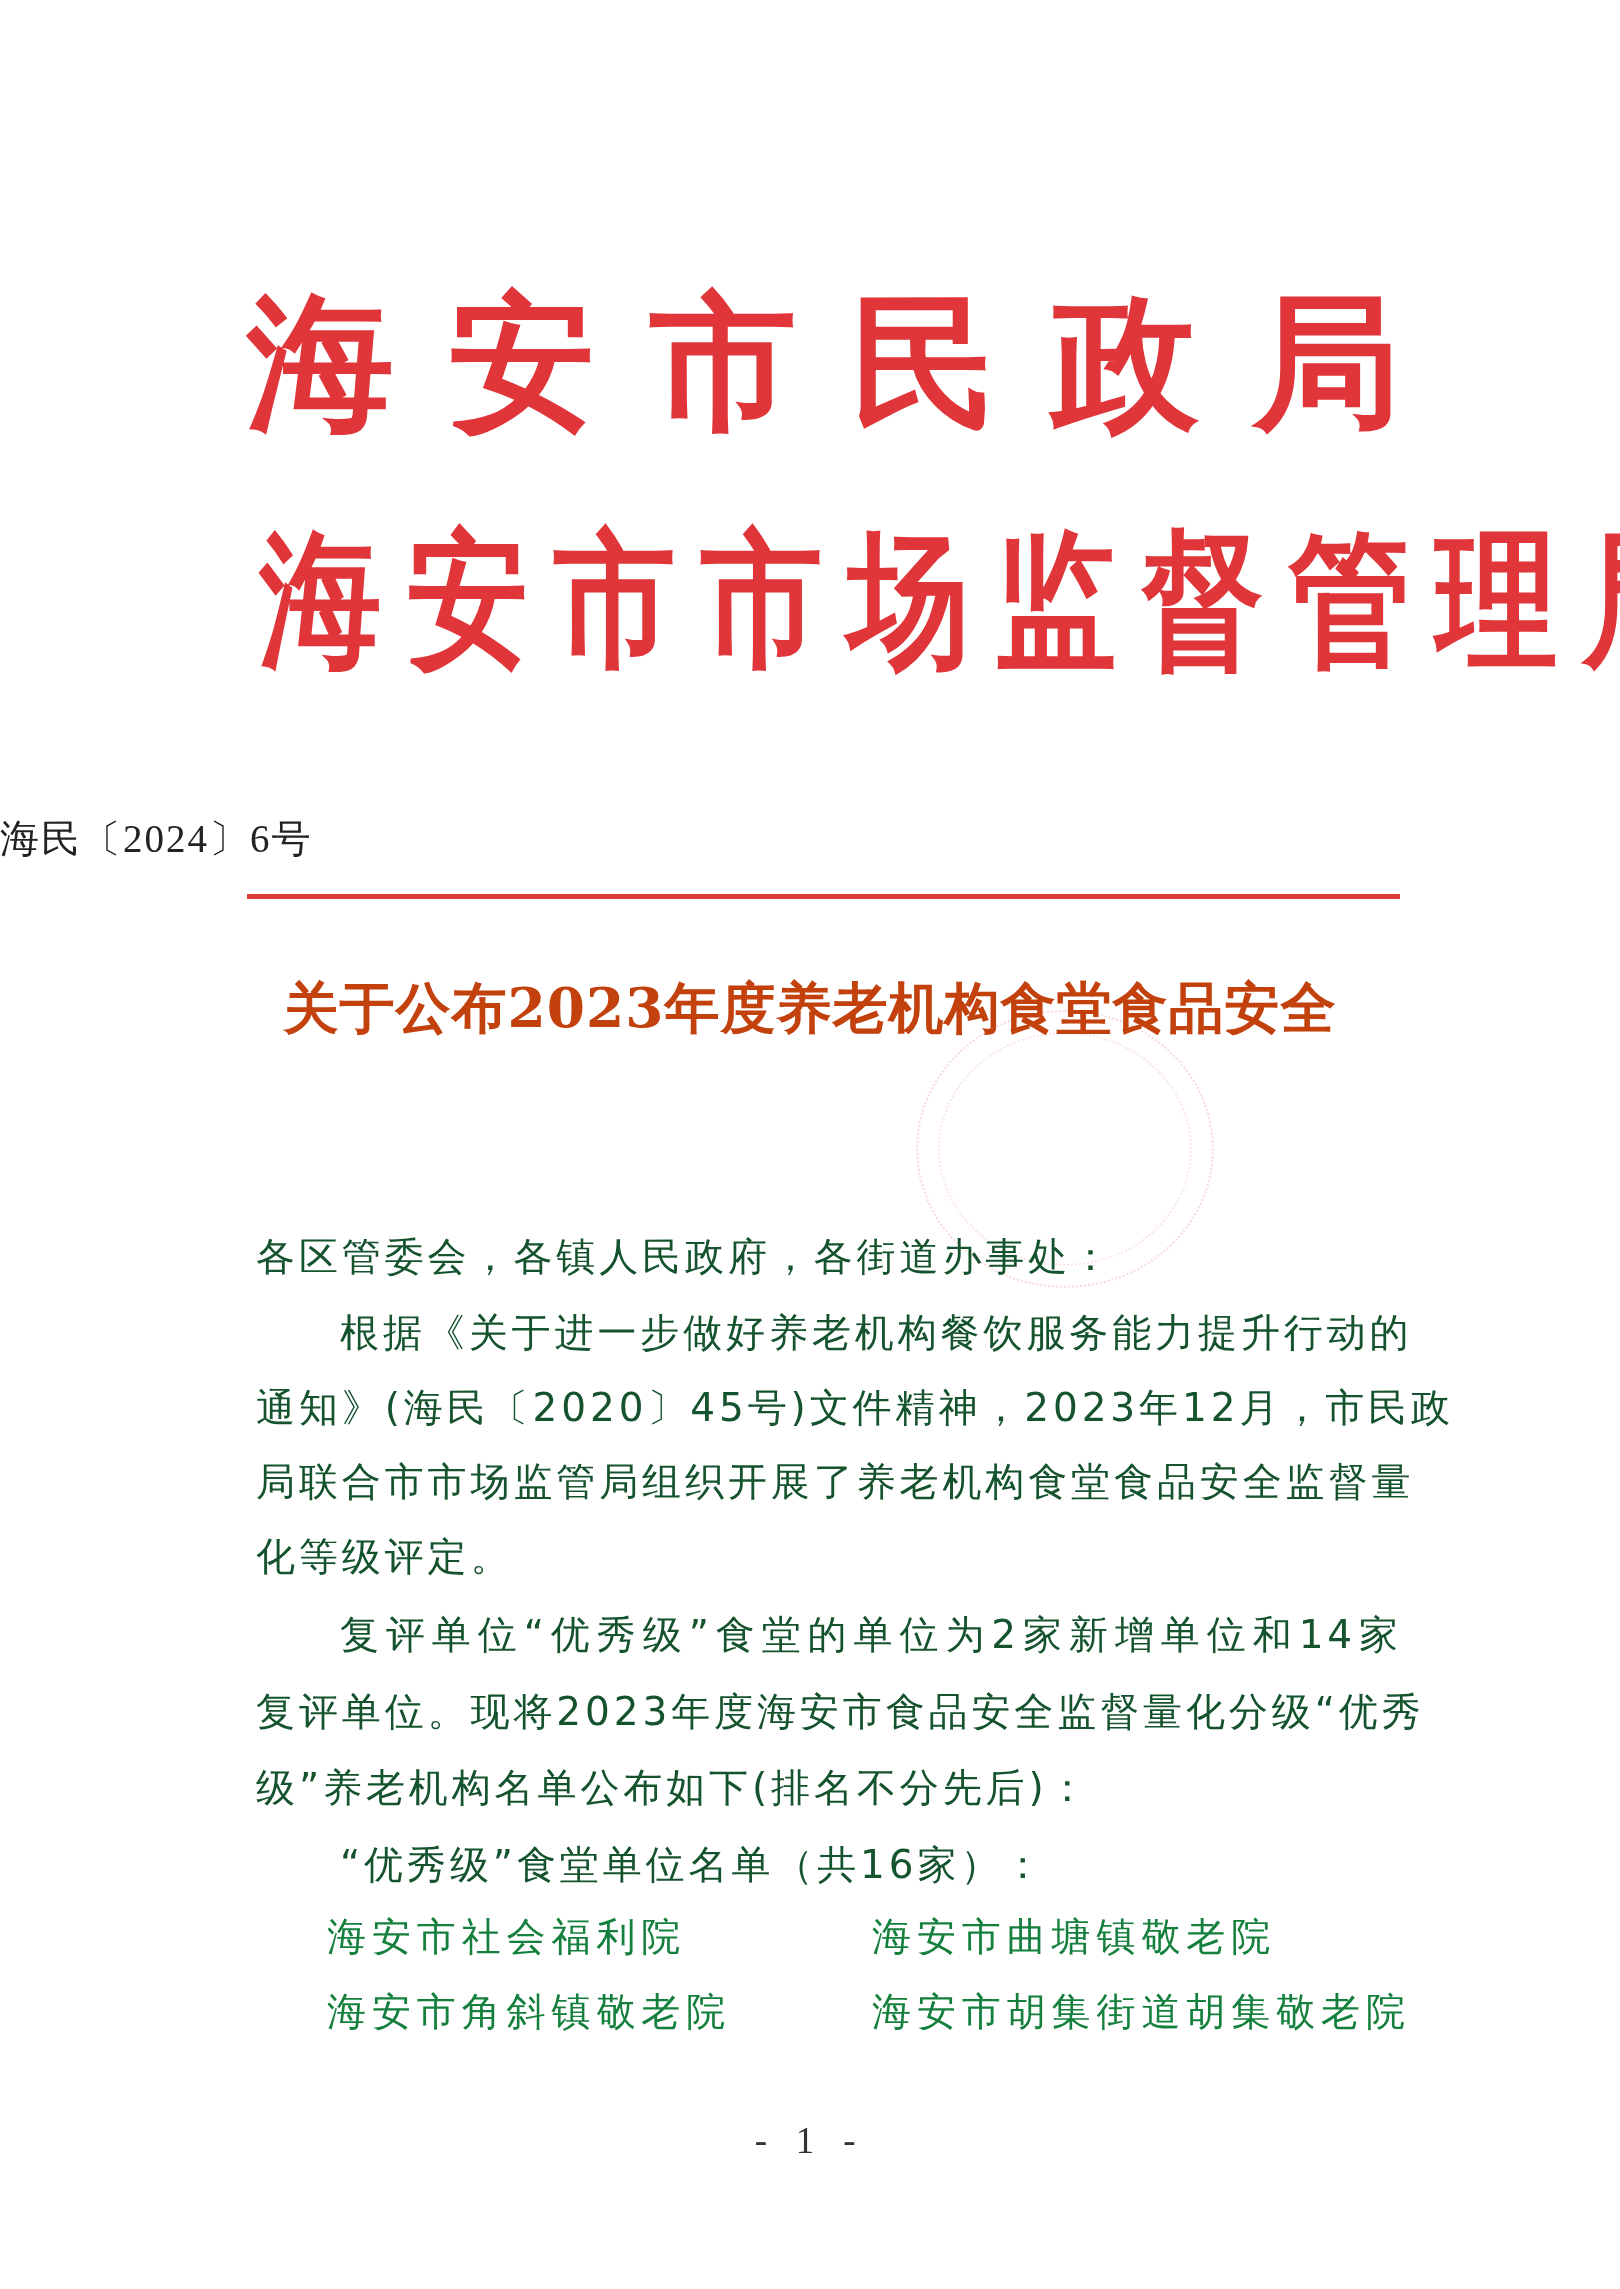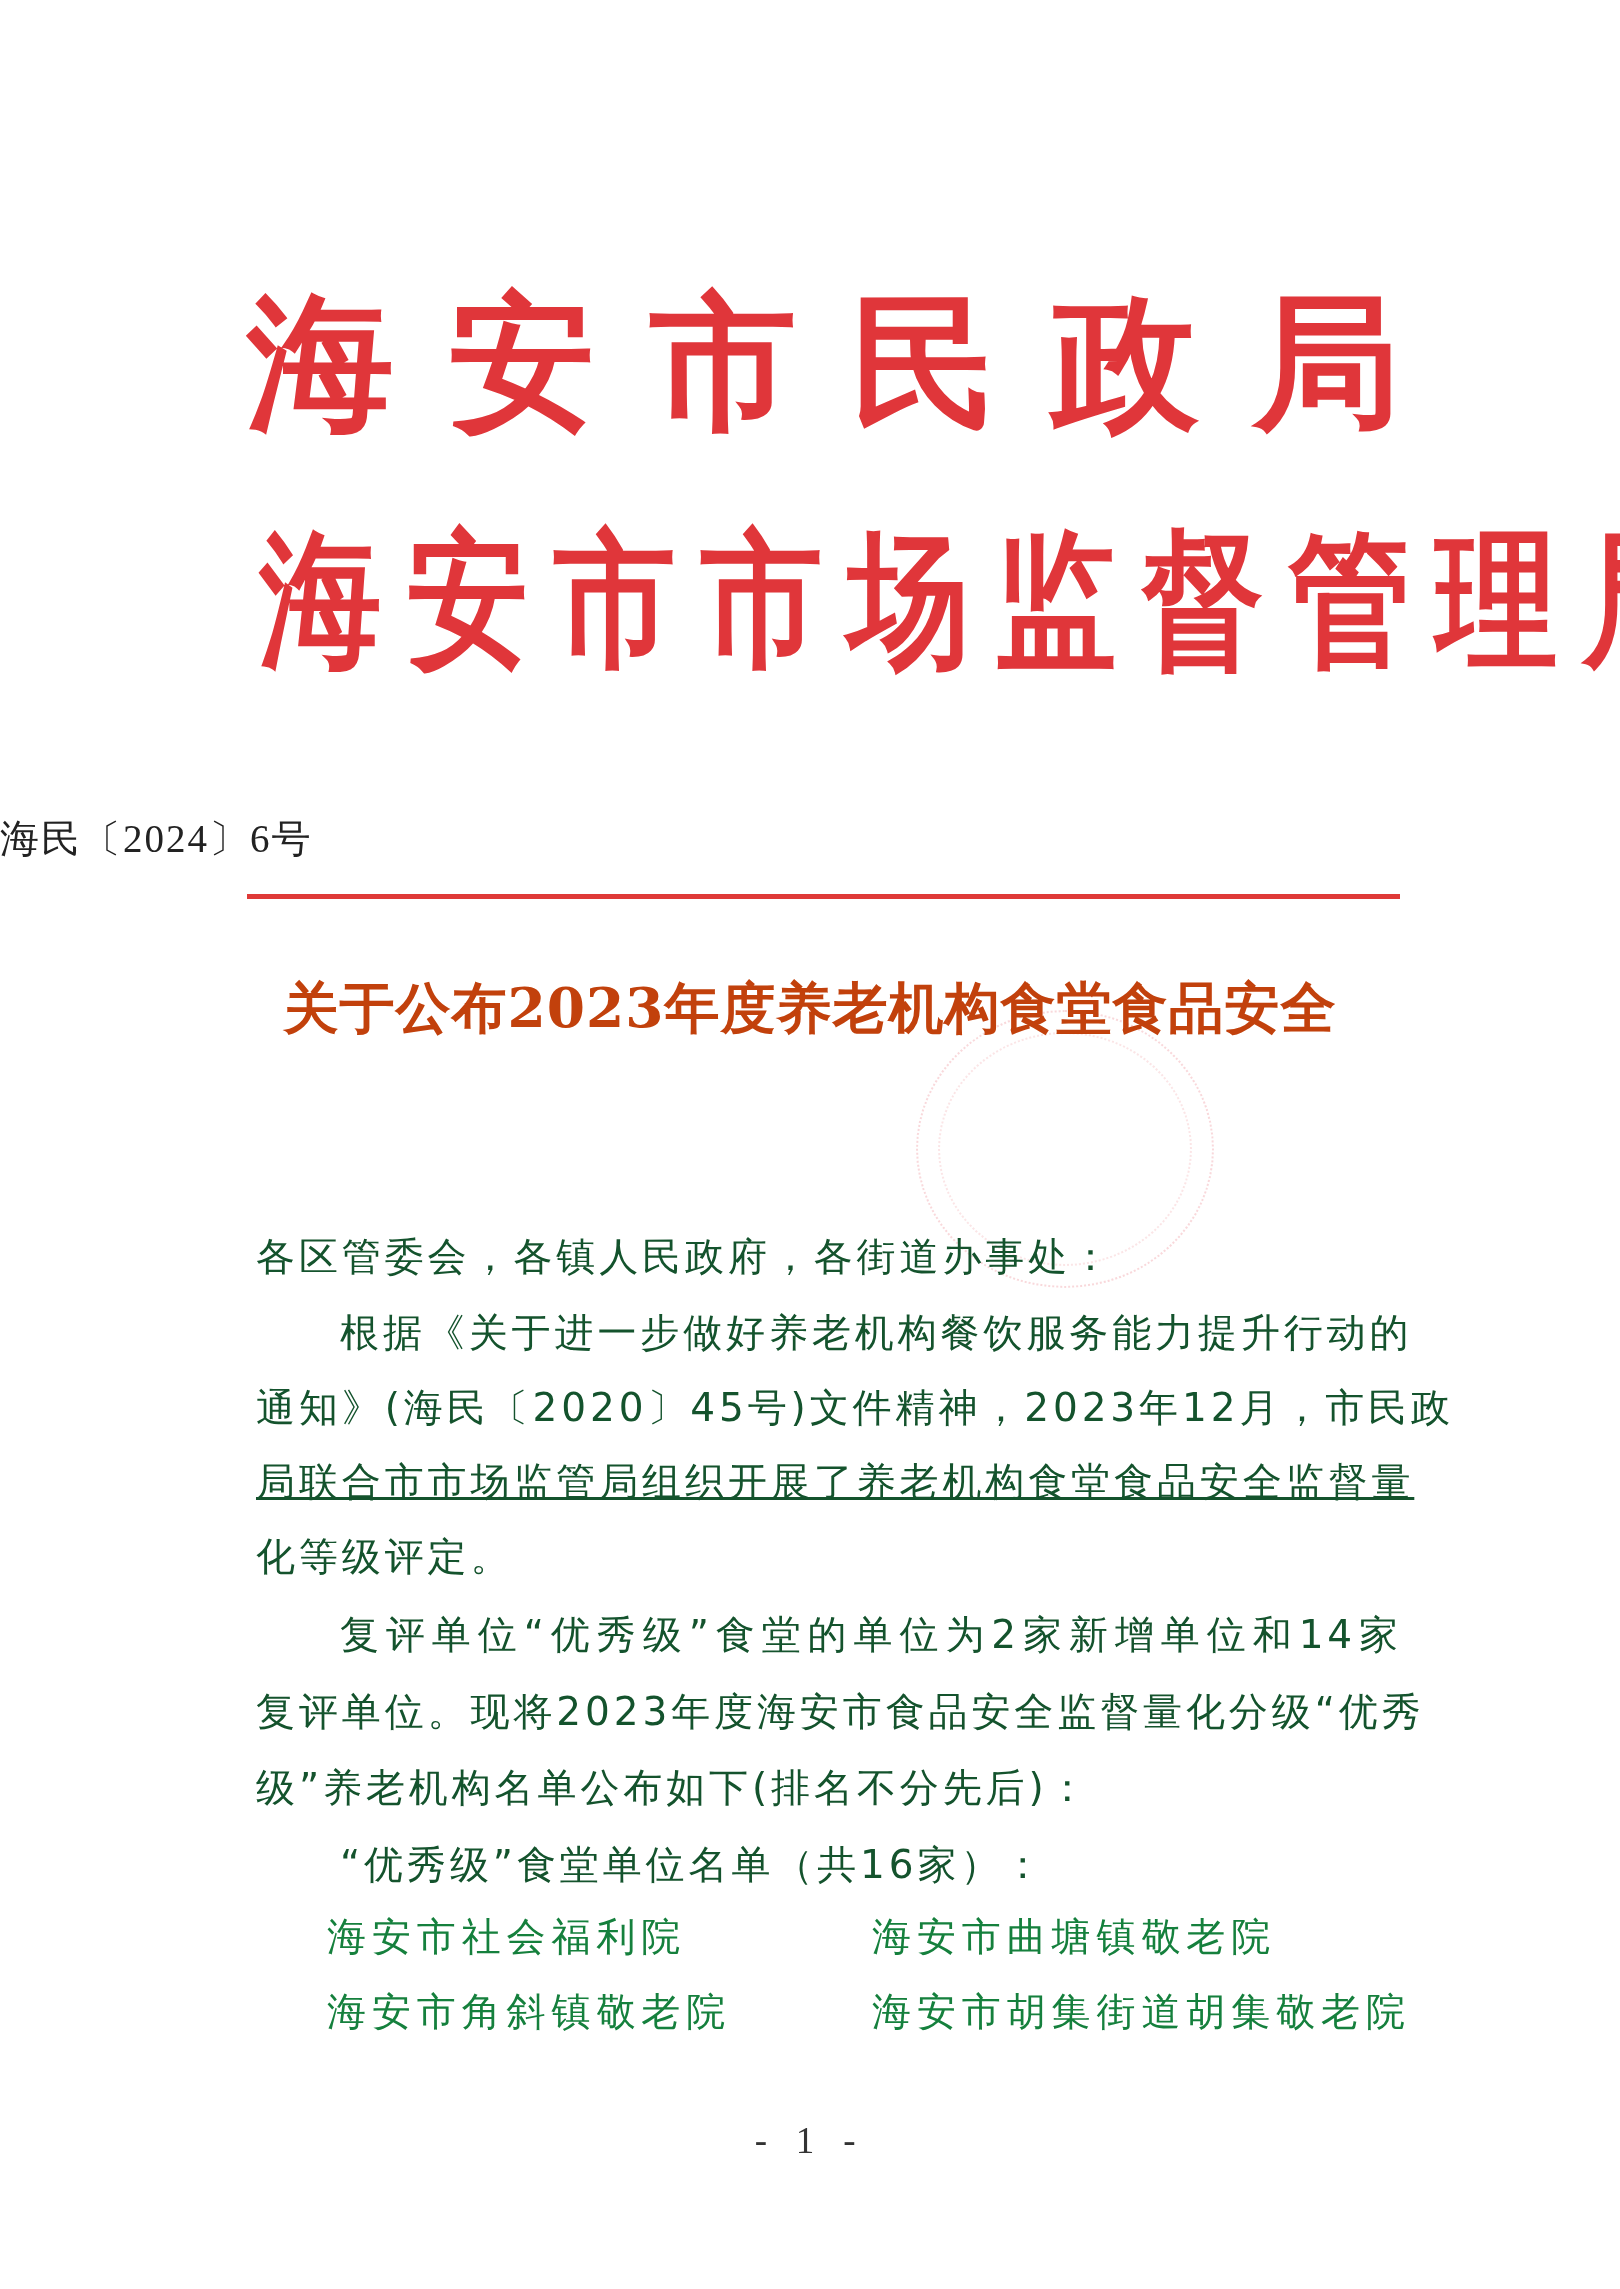--- a/index.html
+++ b/index.html
@@ -77,21 +77,21 @@
   <div class="stamp">
     <div class="stamp-inner"></div>
   </div>
 
   <div class="title title1">关于公布2023年度养老机构食堂食品安全</div>
 
   <div class="body" style="top:1237px;">各区管委会，各镇人民政府，各街道办事处：</div>
 
   <div class="body just indent" style="top:1313px;">根据《关于进一步做好养老机构餐饮服务能力提升行动的</div>
   <div class="body just" style="top:1388px;">通知》(海民〔2020〕45号)文件精神，2023年12月，市民政</div>
-  <div class="body just" style="top:1462px;text-decoration:underline;">局联合市市场监管局组织开展了养老机构食堂食品安全监督量</div>
+  <div class="body just" style="top:1462px;">局联合市市场监管局组织开展了养老机构食堂食品安全监督量</div>
   <div class="body" style="top:1537px;">化等级评定。</div>
 
   <div class="body just indent" style="top:1615px;">复评单位“优秀级”食堂的单位为2家新增单位和14家</div>
   <div class="body just" style="top:1692px;">复评单位。现将2023年度海安市食品安全监督量化分级“优秀</div>
   <div class="body" style="top:1768px;">级”养老机构名单公布如下(排名不分先后)：</div>
 
   <div class="body" style="top:1845px; padding-left:84px;">“优秀级”食堂单位名单（共16家）：</div>
 
   <div class="list-item" style="left:327px; top:1917px;">海安市社会福利院</div>
   <div class="list-item" style="left:872px; top:1917px;">海安市曲塘镇敬老院</div>

